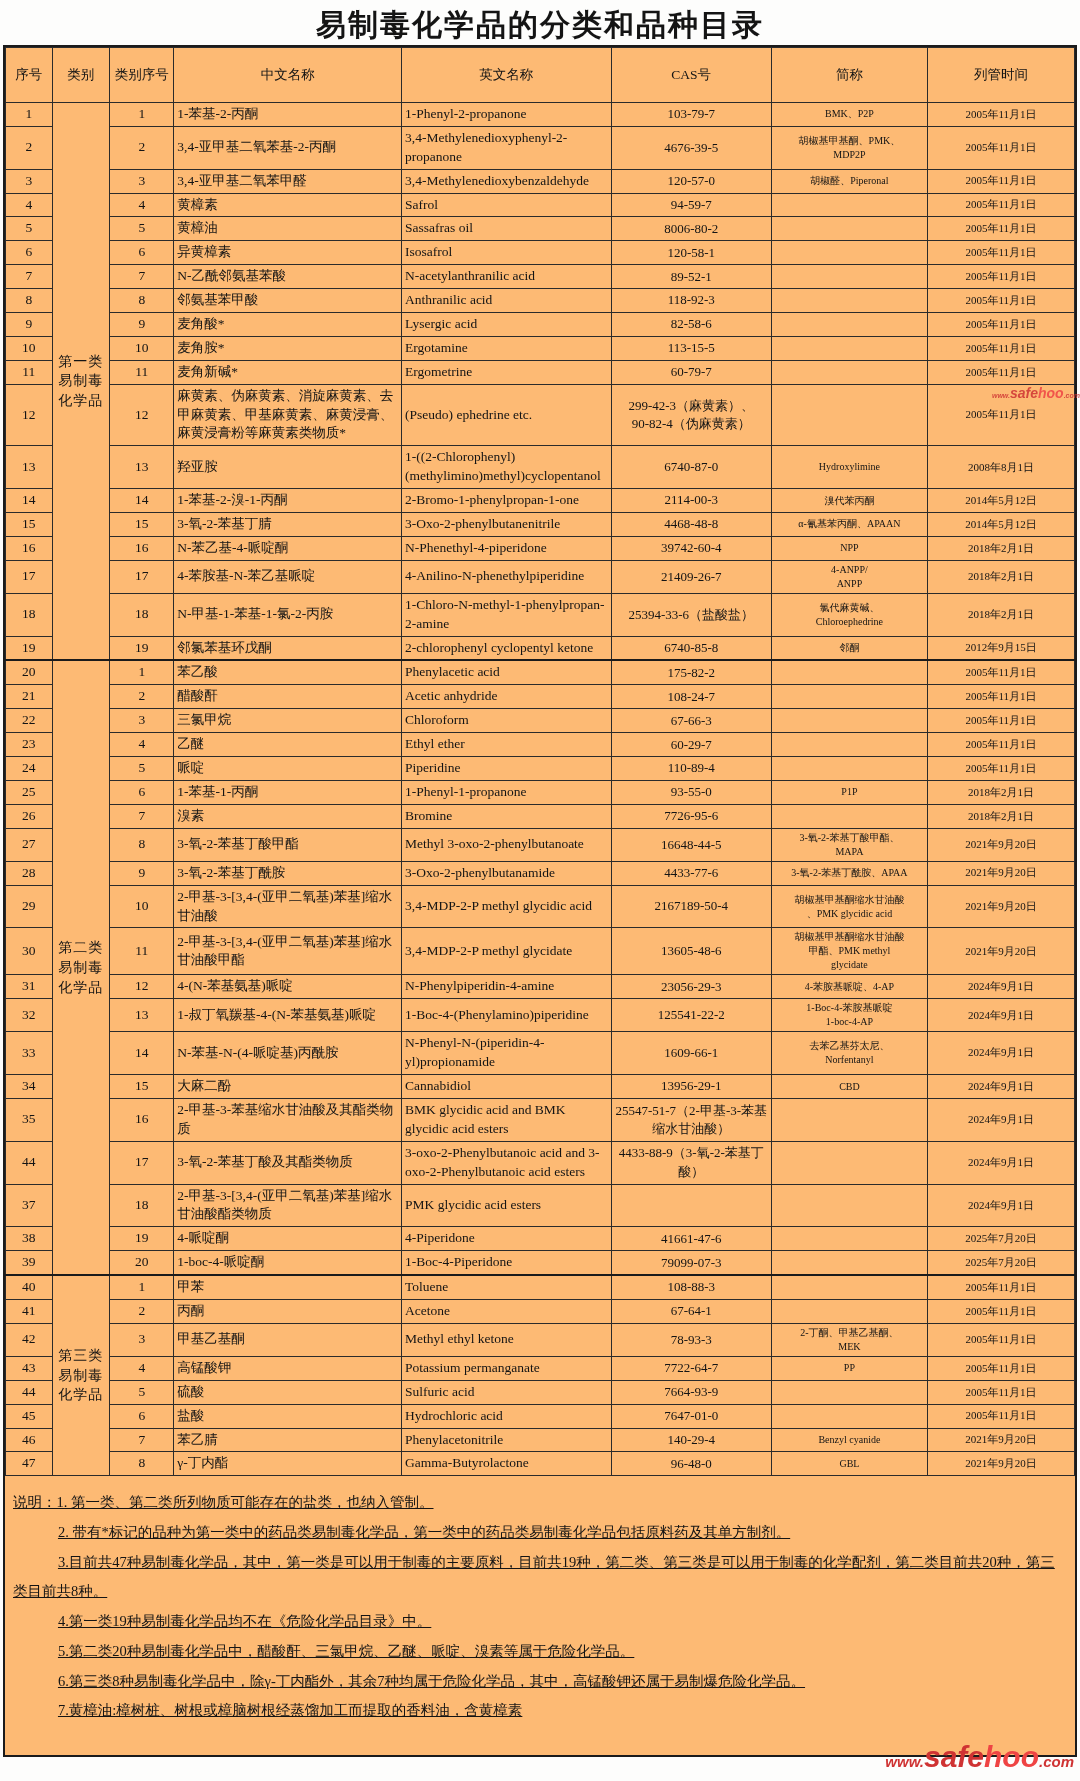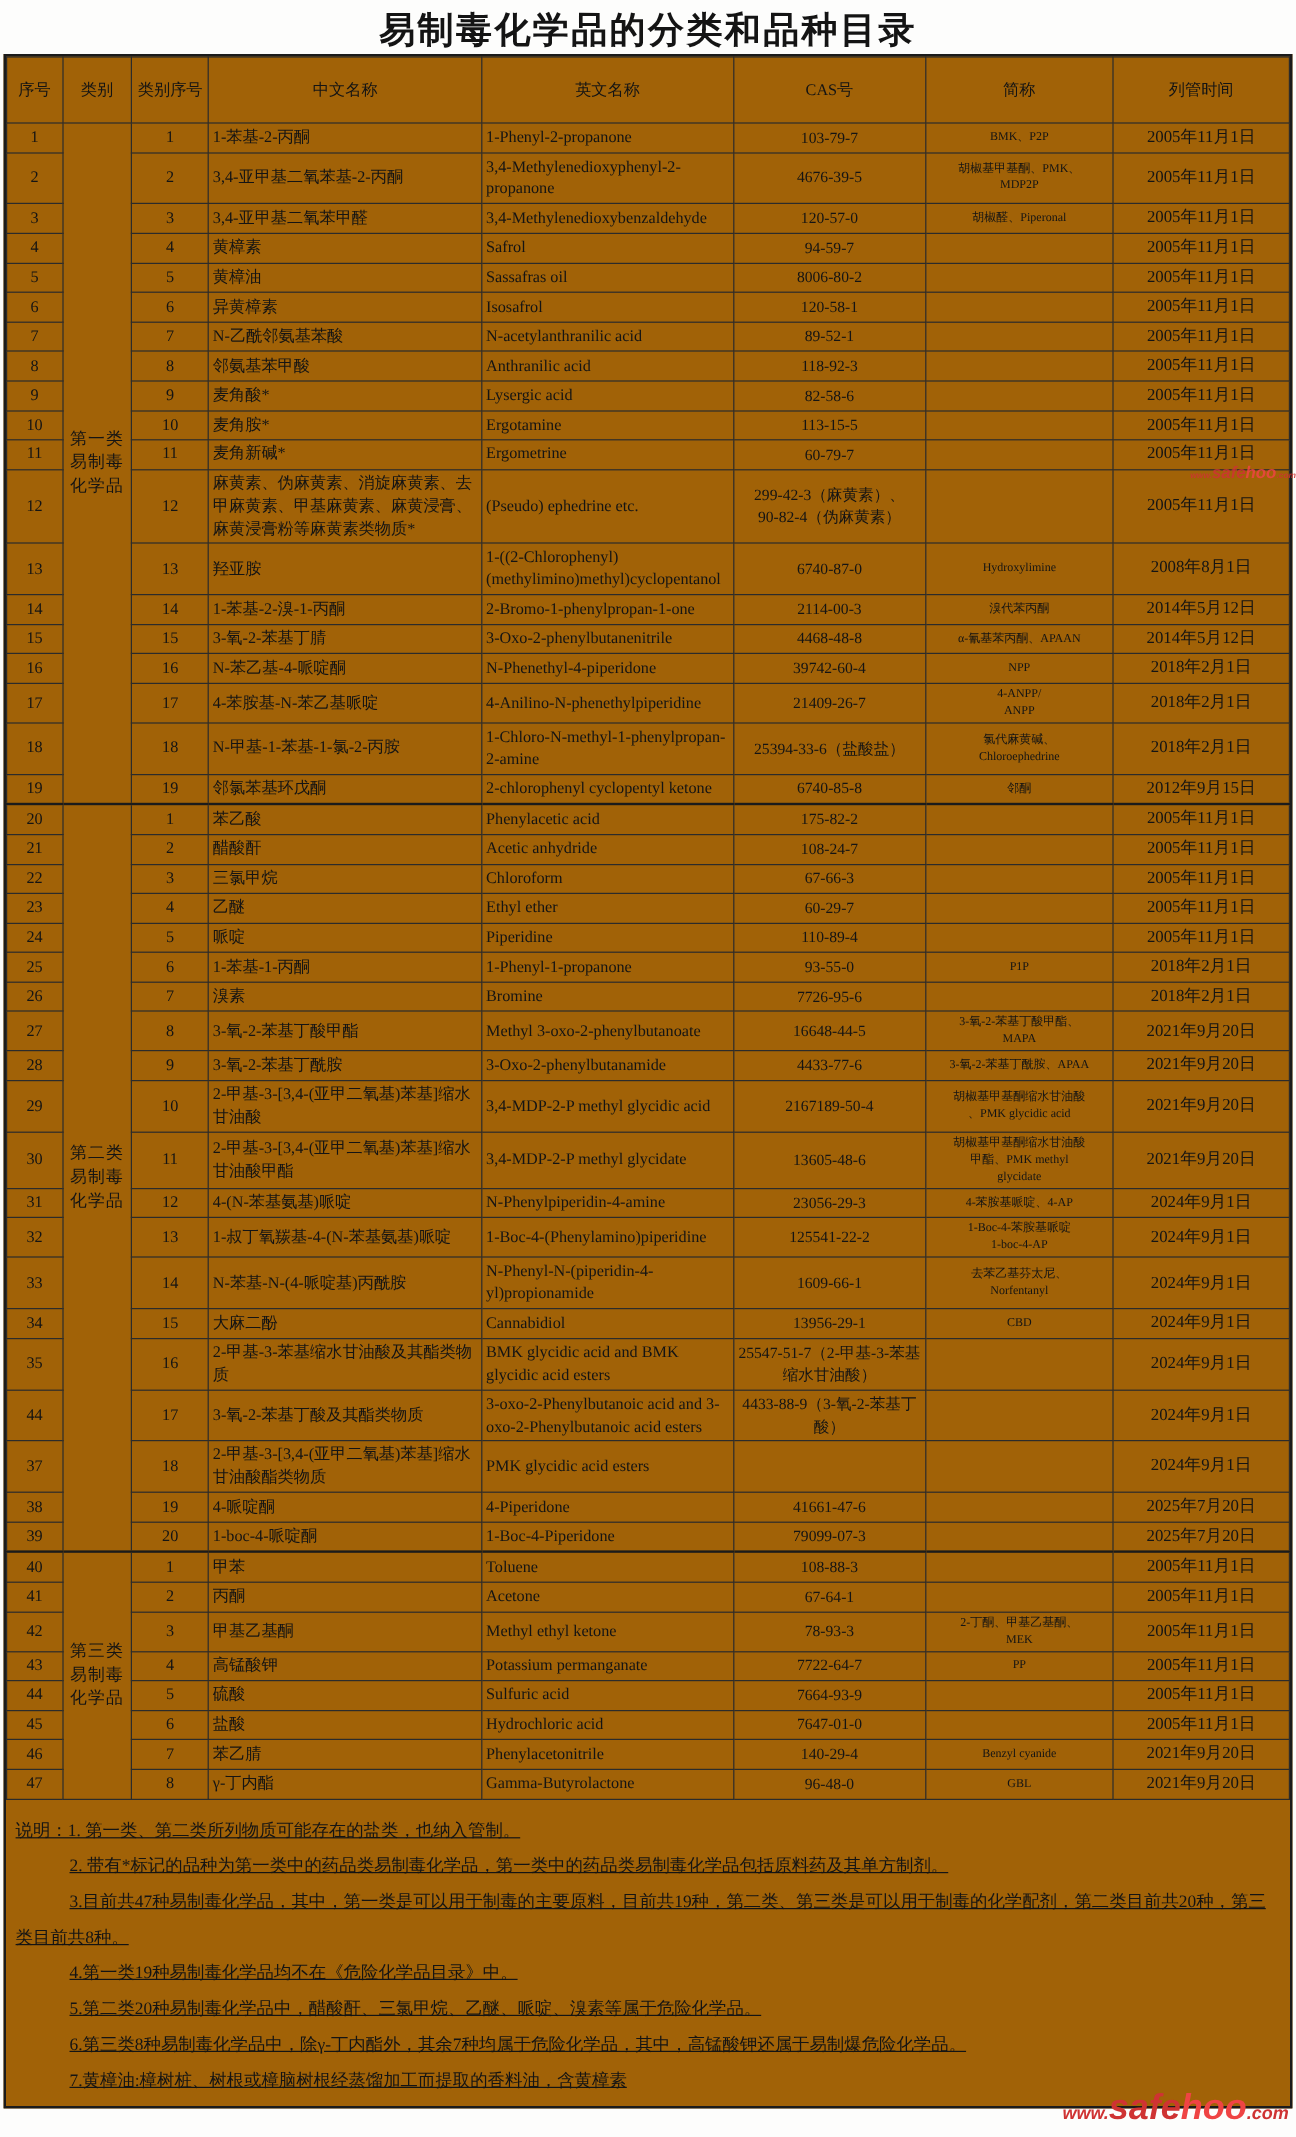--- a/index.html
+++ b/index.html
@@ -2,29 +2,29 @@
 <html><head>
 <meta charset="utf-8">
 <style>
   html,body{margin:0;padding:0;}
   body{width:1080px;height:1781px;position:relative;overflow:hidden;
        background:#fdfdfc;color:#141414;
        font-family:"Liberation Serif","DejaVu Serif",serif;}
   .title{height:40px;padding-top:5px;text-align:center;
          font-size:30px;font-weight:bold;letter-spacing:2px;}
   .frame{position:absolute;left:3px;right:3px;top:45px;height:1708px;
-         border:2px solid #1b1b1b;display:flex;flex-direction:column;background:#a16207;}
+         border:2px solid #1b1b1b;display:flex;flex-direction:column;background:#fdba74;}
   table{width:100%;border-collapse:collapse;table-layout:fixed;}
   th,td{border:1px solid #2b2b2b;padding:2px 3px;font-size:13.5px;line-height:1.4;
         vertical-align:middle;text-align:center;word-wrap:break-word;overflow:hidden;}
   thead th{height:50px;font-weight:normal;}
   td.l{text-align:left;}
   td.abbr{font-size:10px;white-space:pre-line;}
   td.cas{white-space:pre-line;font-size:13px;}
-  td.date{font-size:14px;}
+  td.date{font-size:11px;}
   td.catlabel{white-space:pre-line;font-size:14px;letter-spacing:1px;}
   tr.group-start td{border-top:2px solid #1b1b1b;}
   .notes{flex:1;padding:12px 8px 10px 8px;font-size:14.5px;line-height:2.05;}
   .notes p{margin:0;text-indent:3.1em;text-decoration:underline;}
   .notes p:first-child{text-indent:0;}
   .wm{position:absolute;font-family:"Liberation Sans","DejaVu Sans",sans-serif;
       font-weight:bold;font-style:italic;white-space:nowrap;z-index:5;}
   .wm .small{font-size:0.5em;letter-spacing:0;}
   .wm .red{color:#cf3333;text-align:center;}
   .wm .blue{color:#ef4444;}

